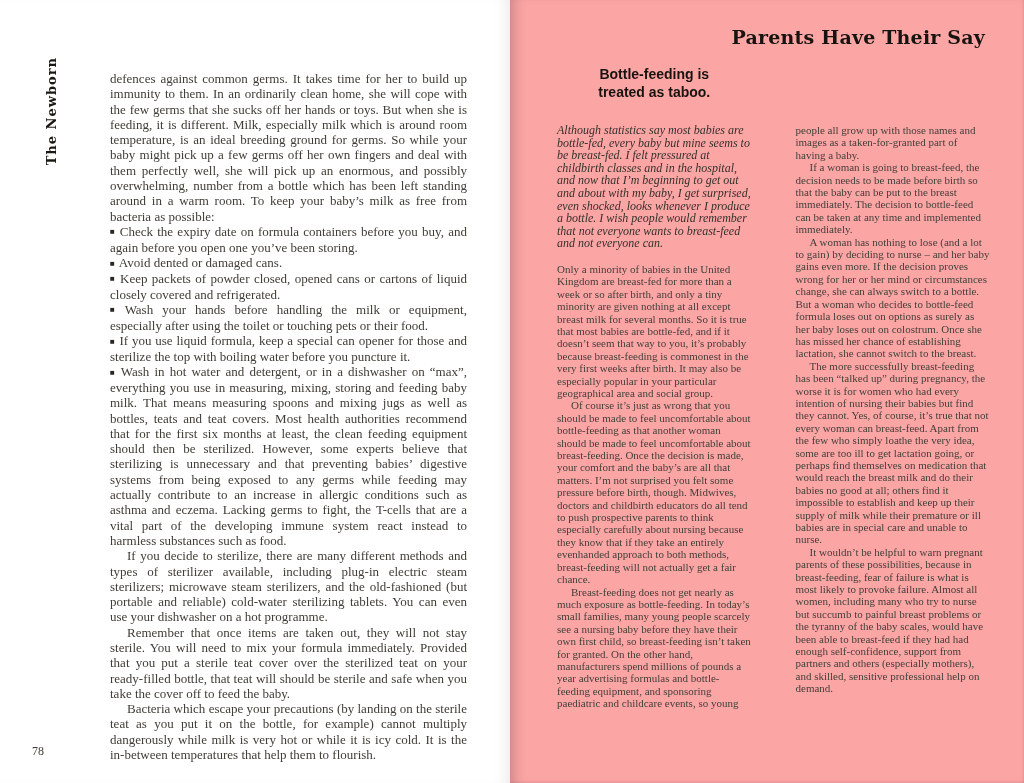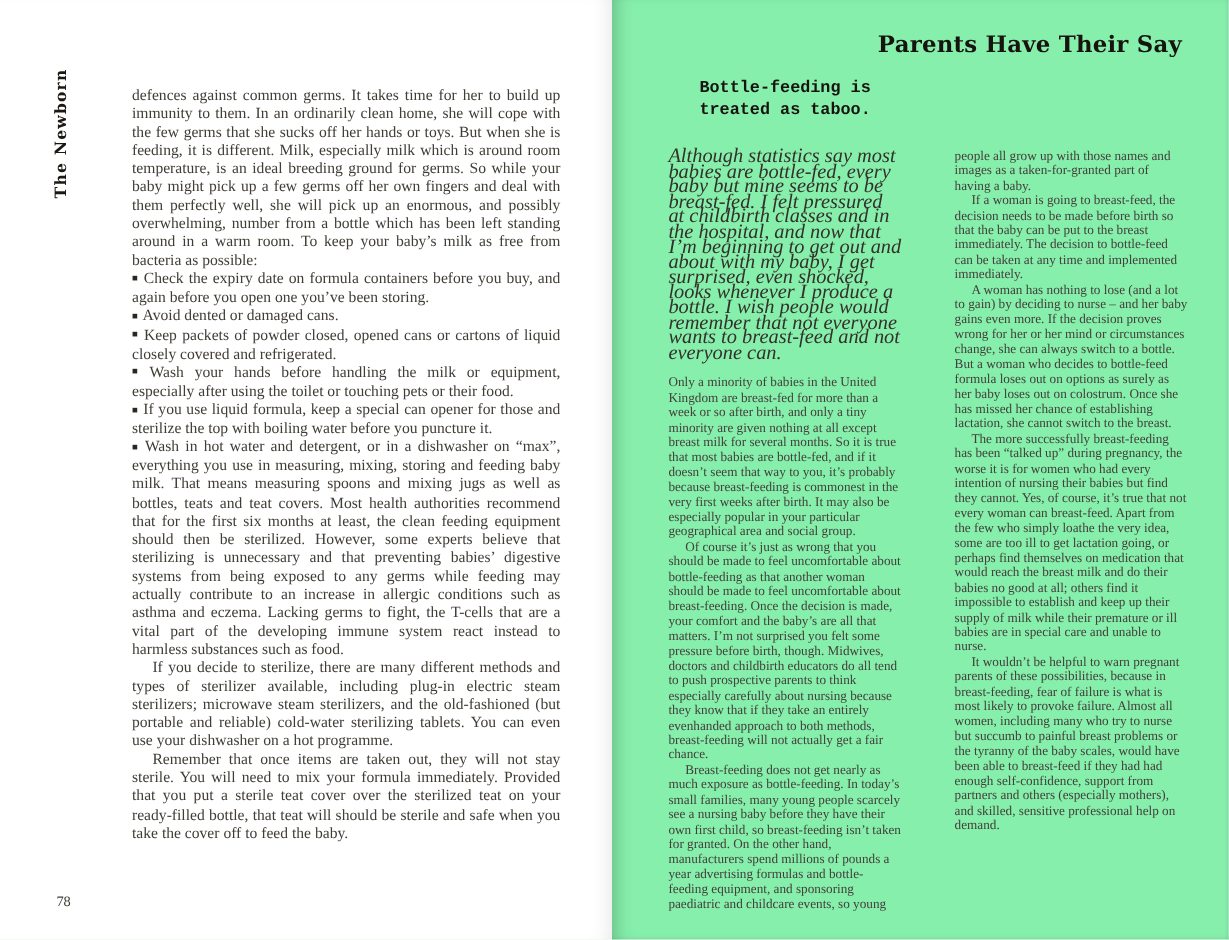--- a/index.html
+++ b/index.html
@@ -50,30 +50,30 @@
   .left-text p { margin: 0; }
   .left-text p.indent { text-indent: 17px; }
   .bullet-marker {
     font-size: 8px;
     vertical-align: 1.5px;
     margin-right: 4px;
     color: #2a2620;
   }
   .page-number {
     position: absolute;
-    left: 47px;
+    left: 32px;
     bottom: 24px;
     font-size: 12px;
     color: #403c36;
   }
   
   .right-page {
     flex: 1;
     height: 783px;
-    background: #86efac;
+    background: #fca5a5;
     position: relative;
     box-shadow:
       inset 12px 0 14px -9px rgba(0,0,0,0.22),
       inset -3px 0 3px -2px rgba(0,0,0,0.10),
       inset 0 -3px 3px -2px rgba(0,0,0,0.08);
   }
   .rp-title {
     margin: 0;
     padding: 26px 39px 0 0;
     text-align: right;
@@ -94,29 +94,29 @@
     font-size: 11px;
     line-height: 12.4px;
     color: #43403a;
     text-align: left;
   }
   .col p { margin: 0; }
   .col p.indent { text-indent: 14px; }
   .subheading {
     margin: 0 0 23px 0;
     text-align: center;
-    font-family: Liberation Mono, monospace;
+    font-family: Liberation Sans, sans-serif;
     font-weight: bold;
     font-size: 14px;
     line-height: 17.5px;
     color: #171410;
   }
   .quote {
     font-style: italic;
-    font-size: 17px;
+    font-size: 12px;
     line-height: 12.6px;
     color: #34312b;
     margin: 0 0 13px 0 !important;
   }
   .col2 { padding-top: 58px; margin-left: 30px; }
 </style>
 </head>
 <body>
 
 <div class="spread">
@@ -129,20 +129,21 @@
 
       <p><span class="bullet-marker">■</span><span>Check the expiry date on formula containers before you buy, and again before you open one you’ve been storing.</span></p>
       <p><span class="bullet-marker">■</span><span>Avoid dented or damaged cans.</span></p>
       <p><span class="bullet-marker">■</span><span>Keep packets of powder closed, opened cans or cartons of liquid closely covered and refrigerated.</span></p>
       <p><span class="bullet-marker">■</span><span>Wash your hands before handling the milk or equipment, especially after using the toilet or touching pets or their food.</span></p>
       <p><span class="bullet-marker">■</span><span>If you use liquid formula, keep a special can opener for those and sterilize the top with boiling water before you puncture it.</span></p>
       <p><span class="bullet-marker">■</span><span>Wash in hot water and detergent, or in a dishwasher on “max”, everything you use in measuring, mixing, storing and feeding baby milk. That means measuring spoons and mixing jugs as well as bottles, teats and teat covers. Most health authorities recommend that for the first six months at least, the clean feeding equipment should then be sterilized. However, some experts believe that sterilizing is unnecessary and that preventing babies’ digestive systems from being exposed to any germs while feeding may actually contribute to an increase in allergic conditions such as asthma and eczema. Lacking germs to fight, the T-cells that are a vital part of the developing immune system react instead to harmless substances such as food.</span></p>
 
       <p class="indent">If you decide to sterilize, there are many different methods and types of sterilizer available, including plug-in electric steam sterilizers; microwave steam sterilizers, and the old-fashioned (but portable and reliable) cold-water sterilizing tablets. You can even use your dishwasher on a hot programme.</p>
       <p class="indent">Remember that once items are taken out, they will not stay sterile. You will need to mix your formula immediately. Provided that you put a sterile teat cover over the sterilized teat on your ready-filled bottle, that teat will should be sterile and safe when you take the cover off to feed the baby.</p>
+      <p class="indent">Bacteria which escape your precautions (by landing on the sterile teat as you put it on the bottle, for example) cannot multiply dangerously while milk is very hot or while it is icy cold. It is the in-between temperatures that help them to flourish.</p>
     </div>
 
     <div class="page-number">78</div>
   </div>
 
   <div class="right-page">
     <h1 class="rp-title">Parents Have Their Say</h1>
 
     <div class="columns">
 

